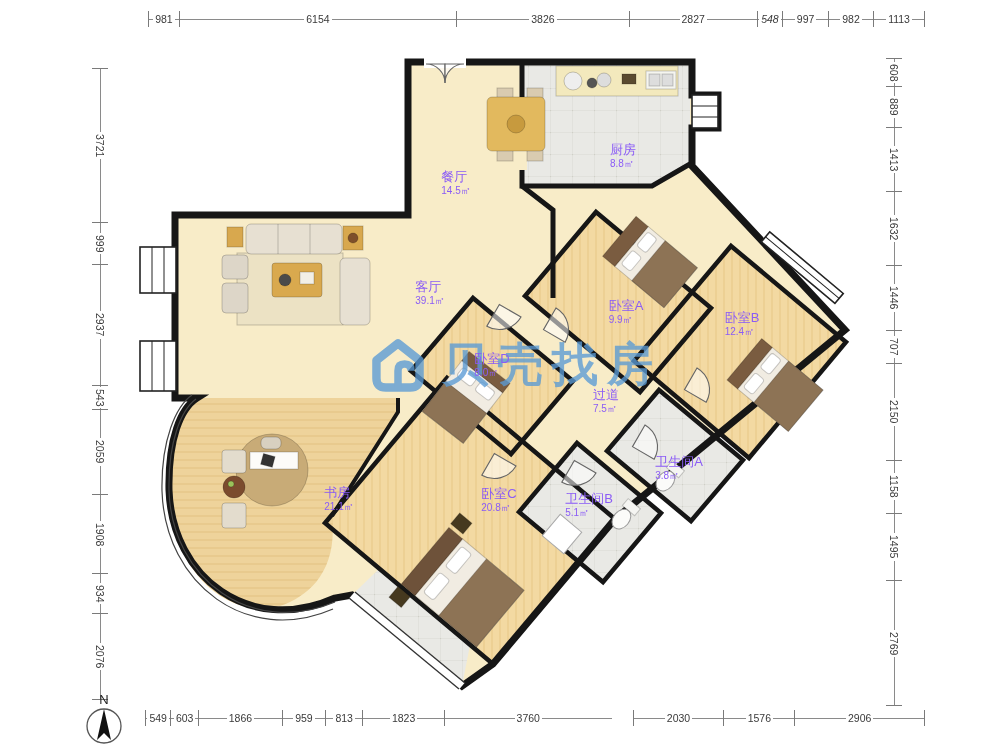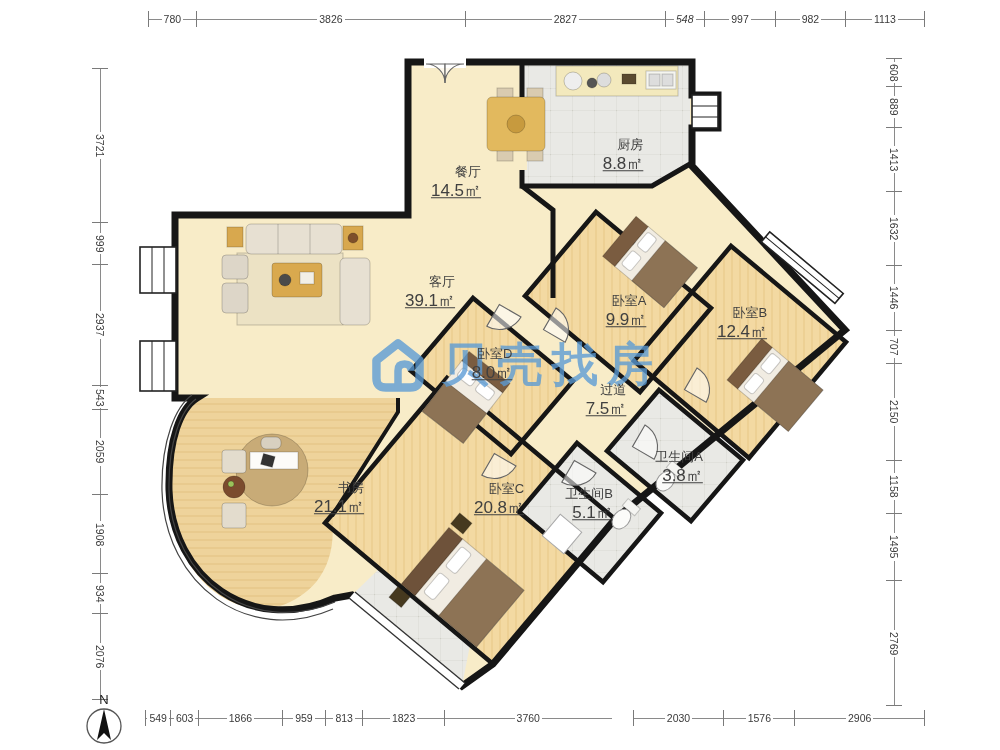--- a/index.html
+++ b/index.html
@@ -12,23 +12,23 @@
   .ruler-v{flex-direction:column;align-items:stretch;}
   .rseg-h{flex-basis:0;min-width:0;display:flex;align-items:center;border-left:1px solid #7a7a7a;position:relative;}
   .rseg-h:last-child{border-right:1px solid #7a7a7a;}
   .rseg-h::before,.rseg-h::after{content:"";flex:1;height:1px;background:#8a8a8a;}
   .rseg-v{flex-basis:0;min-height:0;display:flex;flex-direction:column;align-items:center;border-top:1px solid #7a7a7a;position:relative;}
   .rseg-v:last-child{border-bottom:1px solid #7a7a7a;}
   .rseg-v::before,.rseg-v::after{content:"";flex:1;width:1px;background:#8a8a8a;}
   .rnum{font-size:10.5px;color:#3a3a3a;padding:0 2px;white-space:nowrap;}
   .rseg-v .rnum{writing-mode:vertical-rl;padding:2px 0;}
   
-  .room-label{position:absolute;transform:translate(-50%,-50%);text-align:right;color:#404040;line-height:1.25;pointer-events:none;}
+  .room-label{position:absolute;transform:translate(-50%,-50%);text-align:left;color:#8b5cf6;line-height:1.25;pointer-events:none;}
   .room-label .rname{font-size:13px;}
-  .room-label .rarea{font-size:17px;text-decoration:underline;}
+  .room-label .rarea{font-size:10px;}
   
   #watermark{position:absolute;left:368px;top:334px;display:flex;align-items:center;gap:14px;opacity:.78;}
   #watermark .wm-text{font-size:46px;font-weight:bold;color:#5a9bd5;letter-spacing:9px;white-space:nowrap;}
   
   #compass{position:absolute;left:82px;top:694px;width:44px;text-align:center;color:#222;}
   #compass .n{font-size:13px;line-height:12px;}
 </style>
 </head>
 <body>
 
@@ -272,21 +272,24 @@
     <div class="rname">卧室C</div>
     <div class="rarea">20.8㎡</div>
   </div>
   <div class="room-label" style="left:339px;top:499px;">
     <div class="rname">书房</div>
     <div class="rarea">21.1㎡</div>
   </div>
 
   <div class="ruler-h" id="ruler-top" style="left:148px;top:11px;width:777px;height:16px;">
       <div class="rseg-h" style="flex: 665 1 0px;">
-        <span class="rnum">780</span>
+        <span class="rnum">981</span>
+      </div>
+      <div class="rseg-h" style="flex: 6154 1 0px;">
+        <span class="rnum">6154</span>
       </div>
       <div class="rseg-h" style="flex: 3826 1 0px;">
         <span class="rnum">3826</span>
       </div>
       <div class="rseg-h" style="flex: 2827 1 0px; justify-content: flex-end;">
         <span class="rnum">2827</span>
       </div>
       <div class="rseg-h" style="flex: 548 1 0px; font-style: italic;">
         <span class="rnum">548</span>
       </div>

